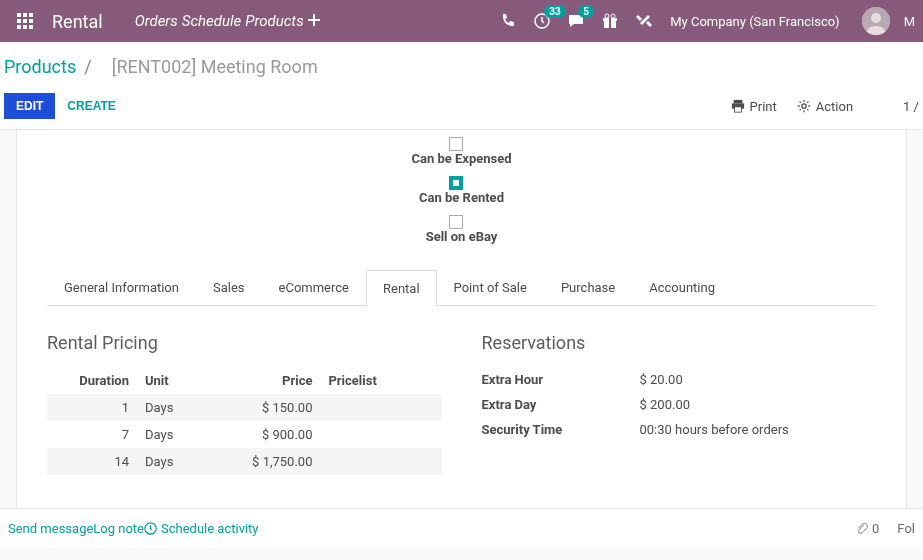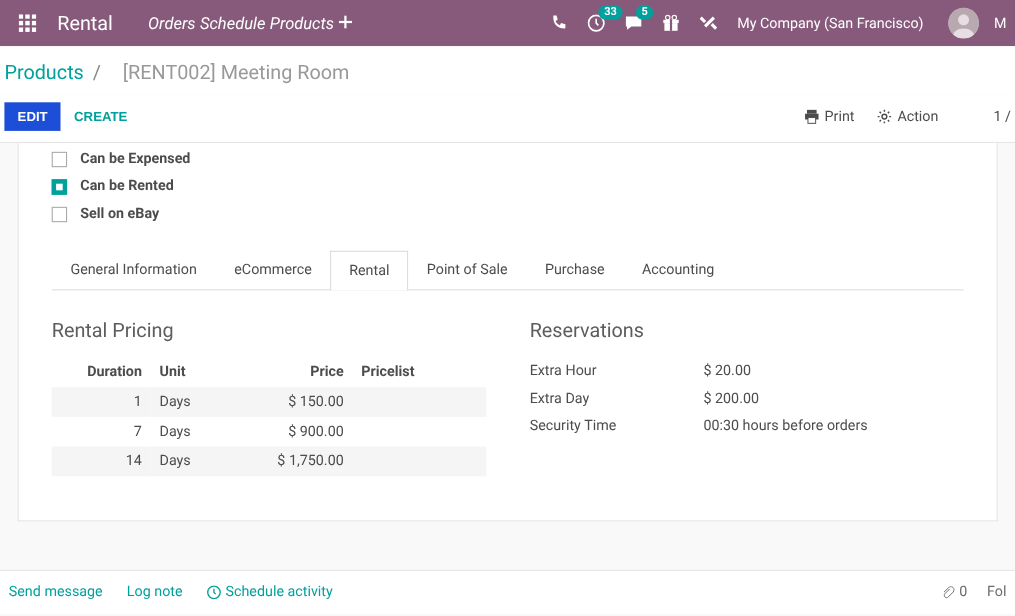--- a/index.html
+++ b/index.html
@@ -28,21 +28,21 @@
 .btn { border: none; padding: 6px 12px; font-size: 12px; cursor: pointer; }
 .btn-edit { background: #1d4ed8; color: #fff; font-weight: 700; }
 .btn-create { background: transparent; color: #00a09d; font-weight: 700; }
 .ctr-actions { margin-left: auto; display: flex; align-items: center; gap: 20px; color: #4c4c4c; margin-right: 20px; }
 .ctr-actions .act { cursor: pointer; display: flex; align-items: center; gap: 5px; }
 .ctr-actions svg { width: 14px; height: 14px; fill: #4c4c4c; }
 .pager { margin-left: 30px; font-size: 13px; color: #4c4c4c; }
 
 .sheet { background: #fff; margin: 0 16px; border: 1px solid #e5e5e5; border-top: none; padding: 2px 30px 40px; }
 
-.chk-row { display: flex; align-items: center; padding: 5px 0; }
+.chk-row { display: flex; align-items: center; padding: 5px 0; flex-direction: column; }
 .chk { width: 14px; height: 14px; border: 1px solid #aaa; margin-right: 12px; background: #fff; display: inline-flex; align-items: center; justify-content: center; }
 .chk.checked { background: #00a09d; border-color: #00a09d; }
 .chk.checked::after { content: ""; width: 6px; height: 6px; background: #fff; }
 .chk-label { font-weight: 700; color: #4c4c4c; }
 
 .tabs { display: flex; border-bottom: 1px solid #ddd; margin-top: 20px; }
 .tab { padding: 10px 16px; border: 1px solid transparent; border-bottom: none; cursor: pointer; color: #4c4c4c; font-size: 13px; }
 .tab.active { border-color: #ddd; background: #fff; position: relative; top: 1px; color: #4c4c4c; }
 
 .tab-content { display: flex; padding-top: 26px; gap: 40px; }
@@ -50,24 +50,24 @@
 .section-title { font-size: 18px; color: #5d5d5d; margin-bottom: 14px; }
 
 .ptable { width: 100%; border-collapse: collapse; }
 .ptable th { text-align: left; padding: 6px 8px; font-weight: 700; font-size: 13px; color: #4c4c4c; }
 .ptable th.right { text-align: right; }
 .ptable td { padding: 6px 8px; font-size: 13px; }
 .ptable td.right { text-align: right; }
 .ptable tbody tr:nth-child(odd) { background: #f5f5f5; }
 
 .kv-row { display: flex; padding: 5px 0; }
-.kv-label { width: 158px; font-weight: 400; color: #4c4c4c; }
+.kv-label { width: 158px; font-weight: 700; color: #4c4c4c; }
 .kv-value { color: #4c4c4c; }
 
-.footer-bar { position: absolute; bottom: 2px; left: 0; right: 0; background: #fff; border-top: 1px solid #e5e5e5; padding: 12px 8px; display: flex; align-items: center; gap: 22px; color: #00a09d; }
+.footer-bar { position: absolute; bottom: 12px; left: 0; right: 0; background: #fff; border-top: 1px solid #e5e5e5; padding: 12px 8px; display: flex; align-items: center; color: #00a09d; }
 .footer-bar .fitm { cursor: pointer; display: flex; align-items: center; gap: 4px; }
 .footer-right { margin-left: auto; display: flex; gap: 18px; color: #4c4c4c; }
 .footer-right svg { width: 12px; height: 12px; fill: #6c6c6c; }
 </style>
 </head>
 <body>
 
 <div class="top-nav">
   <div class="apps-icon">
     <svg width="16" height="16" viewBox="0 0 16 16">
@@ -177,20 +177,21 @@
     <span class="chk checked"></span>
     <span class="chk-label">Can be Rented</span>
   </div>
   <div class="chk-row">
     <span class="chk"></span>
     <span class="chk-label">Sell on eBay</span>
   </div>
 
   <div class="tabs">
     <div class="tab">General Information</div>
+    <div class="tab">Sales</div>
     <div class="tab">eCommerce</div>
     <div class="tab active">Rental</div>
     <div class="tab">Point of Sale</div>
     <div class="tab">Purchase</div>
     <div class="tab">Accounting</div>
   </div>
 
   <div class="tab-content">
     <div class="col">
       <div class="section-title">Rental Pricing</div>

